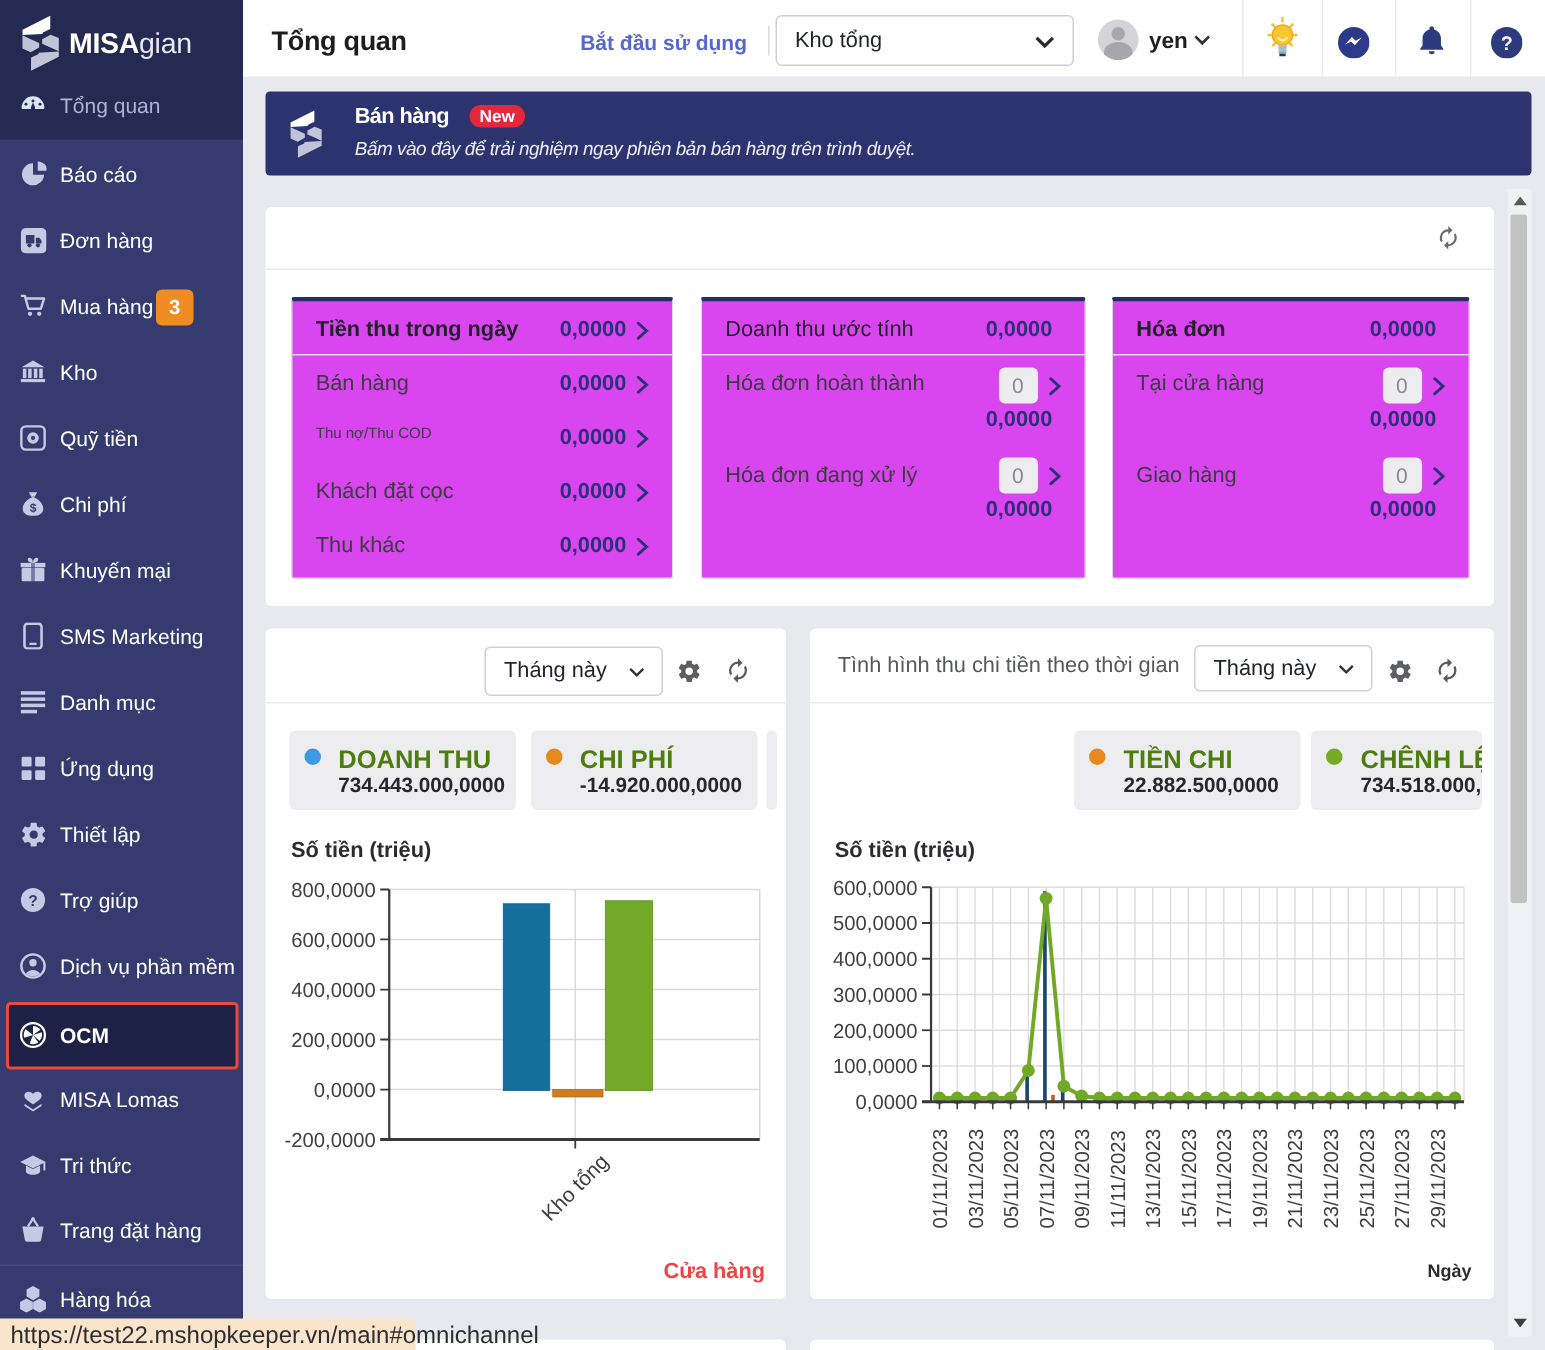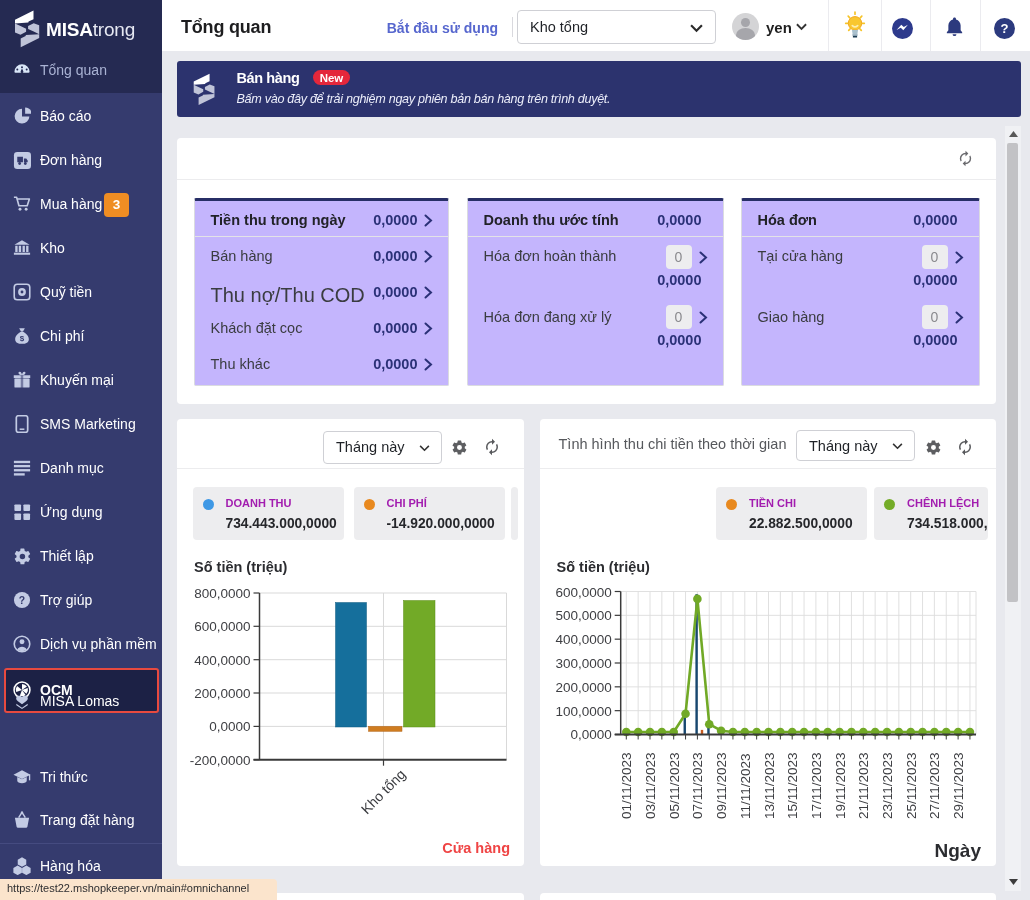--- a/index.html
+++ b/index.html
@@ -11,42 +11,42 @@
 #sidebar{position:absolute;left:0;top:0;width:162px;height:900px;background:#353b6e;z-index:5}
 #logoblock{position:absolute;left:0;top:0;width:162px;height:93px;background:#252a52}
 .mi{position:absolute;left:0;width:162px;height:44px}
 .mi .ic{position:absolute;left:13px;top:13px;width:18px;height:18px}
 .mi .tx{position:absolute;left:40px;top:50%;transform:translateY(-50%);font-size:14px;color:#ffffff;white-space:nowrap}
 
 #topbar{position:absolute;left:162px;top:0;width:868px;height:51px;background:#fff;z-index:4}
 .vsep{position:absolute;top:0;width:1px;height:51px;background:#ebebef}
 
 .card{position:absolute;background:#fff;border-radius:4px}
-.sbox{position:absolute;border:1px solid #dadbe0;border-top:3px solid #272e66;border-radius:2px;background:#c4b5fd}
+.sbox{position:absolute;border:1px solid #dadbe0;border-top:3px solid #272e66;border-radius:2px;background:#d946ef}
 .navyval{color:#2b3177;font-weight:bold;font-size:14.5px}
 .zbox{position:absolute;width:26px;height:24px;background:#ededef;border-radius:4px;color:#8a8a8e;font-size:14px;text-align:center;line-height:24px}
 .legend{position:absolute;height:53px;background:#ededef;border-radius:4px}
 .legend .dot{position:absolute;left:10px;top:12px;width:11px;height:11px;border-radius:50%}
-.legend .nm{position:absolute;left:33px;top:10px;font-size:11px;font-weight:bold;color:#a21caf;white-space:nowrap}
+.legend .nm{position:absolute;left:33px;top:10px;font-size:17px;font-weight:bold;color:#4d7c0f;white-space:nowrap}
 .legend .vl{position:absolute;left:33px;top:29px;font-size:13.8px;font-weight:bold;color:#26272b;white-space:nowrap}
 .ddl{position:absolute;border:1px solid #cfd0d5;border-radius:4px;background:#fff}
 .ddl .t{position:absolute;left:12px;top:50%;transform:translateY(-50%);font-size:14.5px;color:#1f2227}
 </style>
 </head>
 <body>
 
 <div id="sidebar">
   <div id="logoblock"></div>
   <svg class="abs" style="left:13px;top:10px" width="28" height="38" viewBox="0 0 28 38">
     <path d="M2 9.8 L20.5 0.5 L20.5 9.3 L15.6 11.6 L15.3 12.6 L2 13.4 Z" fill="#fff"></path>
     <path d="M26.2 27.9 L7.7 37.2 L7.7 28.4 L12.6 26.1 L12.9 25.1 L26.2 24.3 Z" fill="#c0c4d8"></path>
     <path d="M2 13.5 L7.5 16.1 L13.1 18.7 L13.1 21.7 L7.5 24.8 L2 22.4 Z" fill="#c0c4d8"></path>
     <path d="M26.2 24.2 L20.7 21.6 L15.1 19.1 L15.1 16.1 L20.7 13.2 L26.2 15.3 Z" fill="#c0c4d8"></path>
   </svg>
-  <div class="abs" style="left:46px;top:19px;font-size:19px;letter-spacing:-0.2px;color:#fff"><span style="font-weight:bold">MISA</span><span style="color:#e6e8f2">trong</span></div>
+  <div class="abs" style="left:46px;top:19px;font-size:19px;letter-spacing:-0.2px;color:#fff"><span style="font-weight:bold">MISA</span><span style="color:#e6e8f2">gian</span></div>
   <div id="menu">
       <div class="mi" style="top:48px">
         <svg class="ic" viewBox="0 0 20 20">
           <path d="M10 3.6 a8.4 8.4 0 0 1 8.4 8.4 c0 .6-.4 1-1 1 H2.6 c-.6 0-1-.4-1-1 A8.4 8.4 0 0 1 10 3.6z" fill="#d9e6f7"></path>
           <g fill="#252a52">
             <circle cx="4.8" cy="9.4" r="1.1"></circle>
             <circle cx="10" cy="7" r="1.1"></circle>
             <circle cx="15.2" cy="9.4" r="1.1"></circle>
             <path d="M8.7 12.9 a1.8 1.8 0 0 0 2.6 0 c.5-.6.2-1.4-.3-2.5 l-1-2.2-1 2.2 c-.5 1.1-.8 1.9-.3 2.5z"></path>
           </g>
@@ -166,21 +166,21 @@
           <circle cx="9.5" cy="9.5" r="8.4" stroke="#ffffff" stroke-width="1.6" fill="none"></circle>
           <g fill="#ffffff">
             <path d="M9.5 9.5 L9.5 3.1 A6.4 6.4 0 0 1 14.7 5.8 Z"></path>
             <path d="M9.5 9.5 L15.6 7.5 A6.4 6.4 0 0 1 14.1 13.5 Z"></path>
             <path d="M9.5 9.5 L13.3 14.7 A6.4 6.4 0 0 1 7.2 15.5 Z"></path>
             <path d="M9.5 9.5 L3.4 11.5 A6.4 6.4 0 0 1 4.3 5.4 Z"></path>
           </g>
         </svg>
         <span class="tx" style="color:#fff;font-weight:bold">OCM</span>
       </div>
-      <div class="mi" style="top:679px">
+      <div class="mi" style="top:711px">
         <svg class="ic" viewBox="0 0 19 19">
           <path d="M9.5 5.5 C8 3.5 5 3.5 3.8 5.3 c-1 1.5-.3 3.3 1.4 4.5 L9.5 13 l4.3-3.2 c1.7-1.2 2.4-3 1.4-4.5 C14 3.5 11 3.5 9.5 5.5z" fill="#c3cbe4"></path>
           <path d="M3.5 12.5 L9.5 16.5 L15.5 12.5 L15.5 14 L9.5 18 L3.5 14z" fill="#c3cbe4"></path>
         </svg>
         <span class="tx" style="">MISA Lomas</span>
       </div>
       <div class="mi" style="top:755px">
         <svg class="ic" viewBox="0 0 19 19">
           <path d="M9.5 2.5 L18.5 7 L9.5 11.5 L0.5 7 Z" fill="#c3cbe4"></path>
           <path d="M4.5 9.5 v4 c0 1.4 2.2 2.5 5 2.5s5-1.1 5-2.5 v-4 l-5 2.5z" fill="#c3cbe4"></path>
@@ -289,38 +289,38 @@
         <div class="abs navyval" style="right:30px;top:11px">0,0000</div>
         <svg class="abs" style="left:229px;top:12.5px" width="9" height="13" viewBox="0 0 9 13">
           <path d="M1.5 1.5 L7 6.5 L1.5 11.5" stroke="#2b3177" stroke-width="2" fill="none" stroke-linecap="round"></path>
         </svg>
         <div class="abs" style="left:0;top:34.5px;width:253px;height:1px;background:#e3e3e7"></div>
         <div class="abs" style="left:16px;top:47px;font-size:14.5px;color:#3a3c40">Bán hàng</div>
         <div class="abs navyval" style="right:30px;top:47px">0,0000</div>
         <svg class="abs" style="left:229px;top:48.5px" width="9" height="13" viewBox="0 0 9 13">
           <path d="M1.5 1.5 L7 6.5 L1.5 11.5" stroke="#2b3177" stroke-width="2" fill="none" stroke-linecap="round"></path>
         </svg>
-        <div class="abs" style="left:16px;top:83px;font-size:20px;color:#3a3c40">Thu nợ/Thu COD</div>
+        <div class="abs" style="left:16px;top:83px;font-size:10px;color:#3a3c40">Thu nợ/Thu COD</div>
         <div class="abs navyval" style="right:30px;top:83px">0,0000</div>
         <svg class="abs" style="left:229px;top:84.5px" width="9" height="13" viewBox="0 0 9 13">
           <path d="M1.5 1.5 L7 6.5 L1.5 11.5" stroke="#2b3177" stroke-width="2" fill="none" stroke-linecap="round"></path>
         </svg>
         <div class="abs" style="left:16px;top:119px;font-size:14.5px;color:#3a3c40">Khách đặt cọc</div>
         <div class="abs navyval" style="right:30px;top:119px">0,0000</div>
         <svg class="abs" style="left:229px;top:120.5px" width="9" height="13" viewBox="0 0 9 13">
           <path d="M1.5 1.5 L7 6.5 L1.5 11.5" stroke="#2b3177" stroke-width="2" fill="none" stroke-linecap="round"></path>
         </svg>
         <div class="abs" style="left:16px;top:155px;font-size:14.5px;color:#3a3c40">Thu khác</div>
         <div class="abs navyval" style="right:30px;top:155px">0,0000</div>
         <svg class="abs" style="left:229px;top:156.5px" width="9" height="13" viewBox="0 0 9 13">
           <path d="M1.5 1.5 L7 6.5 L1.5 11.5" stroke="#2b3177" stroke-width="2" fill="none" stroke-linecap="round"></path>
         </svg>
       </div>
       <div class="sbox" style="left:289.5px;top:60px;width:257px;height:188px">
-        <div class="abs" style="left:16px;top:10.5px;font-size:14.5px;font-weight:bold;color:#212227">Doanh thu ước tính</div>
+        <div class="abs" style="left:16px;top:10.5px;font-size:14.5px;font-weight:normal;color:#212227">Doanh thu ước tính</div>
         <div class="abs navyval" style="right:21px;top:10.5px">0,0000</div>
         <div class="abs" style="left:0;top:34.5px;width:255px;height:1px;background:#e3e3e7"></div>
         <div class="abs" style="left:16px;top:47px;font-size:14.5px;color:#3a3c40">Hóa đơn hoàn thành</div>
         <div class="zbox" style="right:31px;top:43.5px">0</div>
         <svg class="abs" style="left:231px;top:49.5px" width="9" height="13" viewBox="0 0 9 13">
           <path d="M1.5 1.5 L7 6.5 L1.5 11.5" stroke="#2b3177" stroke-width="2" fill="none" stroke-linecap="round"></path>
         </svg>
         <div class="abs navyval" style="right:21px;top:70.5px">0,0000</div>
         <div class="abs" style="left:16px;top:107.5px;font-size:14.5px;color:#3a3c40">Hóa đơn đang xử lý</div>
         <div class="zbox" style="right:31px;top:104px">0</div>
@@ -562,31 +562,31 @@
       <text transform="translate(233.5,240) rotate(-90)" font-size="13.5" fill="#3e3f43">13/11/2023</text>
       <text transform="translate(257.19999999999993,240) rotate(-90)" font-size="13.5" fill="#3e3f43">15/11/2023</text>
       <text transform="translate(280.9,240) rotate(-90)" font-size="13.5" fill="#3e3f43">17/11/2023</text>
       <text transform="translate(304.5999999999999,240) rotate(-90)" font-size="13.5" fill="#3e3f43">19/11/2023</text>
       <text transform="translate(328.29999999999995,240) rotate(-90)" font-size="13.5" fill="#3e3f43">21/11/2023</text>
       <text transform="translate(352,240) rotate(-90)" font-size="13.5" fill="#3e3f43">23/11/2023</text>
       <text transform="translate(375.69999999999993,240) rotate(-90)" font-size="13.5" fill="#3e3f43">25/11/2023</text>
       <text transform="translate(399.39999999999986,240) rotate(-90)" font-size="13.5" fill="#3e3f43">27/11/2023</text>
       <text transform="translate(423.0999999999999,240) rotate(-90)" font-size="13.5" fill="#3e3f43">29/11/2023</text>
     </svg>
-  <div class="abs b" style="right:14.5px;top:421px;font-size:19px;color:#2b2c30">Ngày</div>
+  <div class="abs b" style="right:14.5px;top:421px;font-size:12px;color:#2b2c30">Ngày</div>
 </div>
 
 <div class="abs" style="left:177px;top:893px;width:347px;height:7px;background:#fff;border-radius:4px 4px 0 0"></div>
 <div class="abs" style="left:540px;top:893px;width:455.5px;height:7px;background:#fff;border-radius:4px 4px 0 0"></div>
 
 <div class="abs" style="left:1004.5px;top:126px;width:16.5px;height:765px;background:#f0f1f4;z-index:6">
   <svg class="abs" style="left:4px;top:5px" width="9" height="6">
       <path d="M4.5 0 L9 6 L0 6 Z" fill="#585858"></path>
     </svg>
   <div class="abs" style="left:2px;top:17px;width:11.5px;height:459px;background:#c2c2c5;border-radius:2px"></div>
   <svg class="abs" style="left:4px;top:753px" width="9" height="6">
       <path d="M0 0 L9 0 L4.5 6 Z" fill="#3c3c3c"></path>
     </svg>
 </div>
 
 <div class="abs" style="left:0;top:879px;width:277px;height:21px;background:#fbe4cc;border-radius:0 4px 0 0;z-index:9">
-  <div class="abs" style="left:7px;top:3px;font-size:11px;color:#2e2e30">https://test22.mshopkeeper.vn/main#omnichannel</div>
+  <div class="abs" style="left:7px;top:3px;font-size:16px;color:#2e2e30">https://test22.mshopkeeper.vn/main#omnichannel</div>
 </div>
 
 </body></html>

